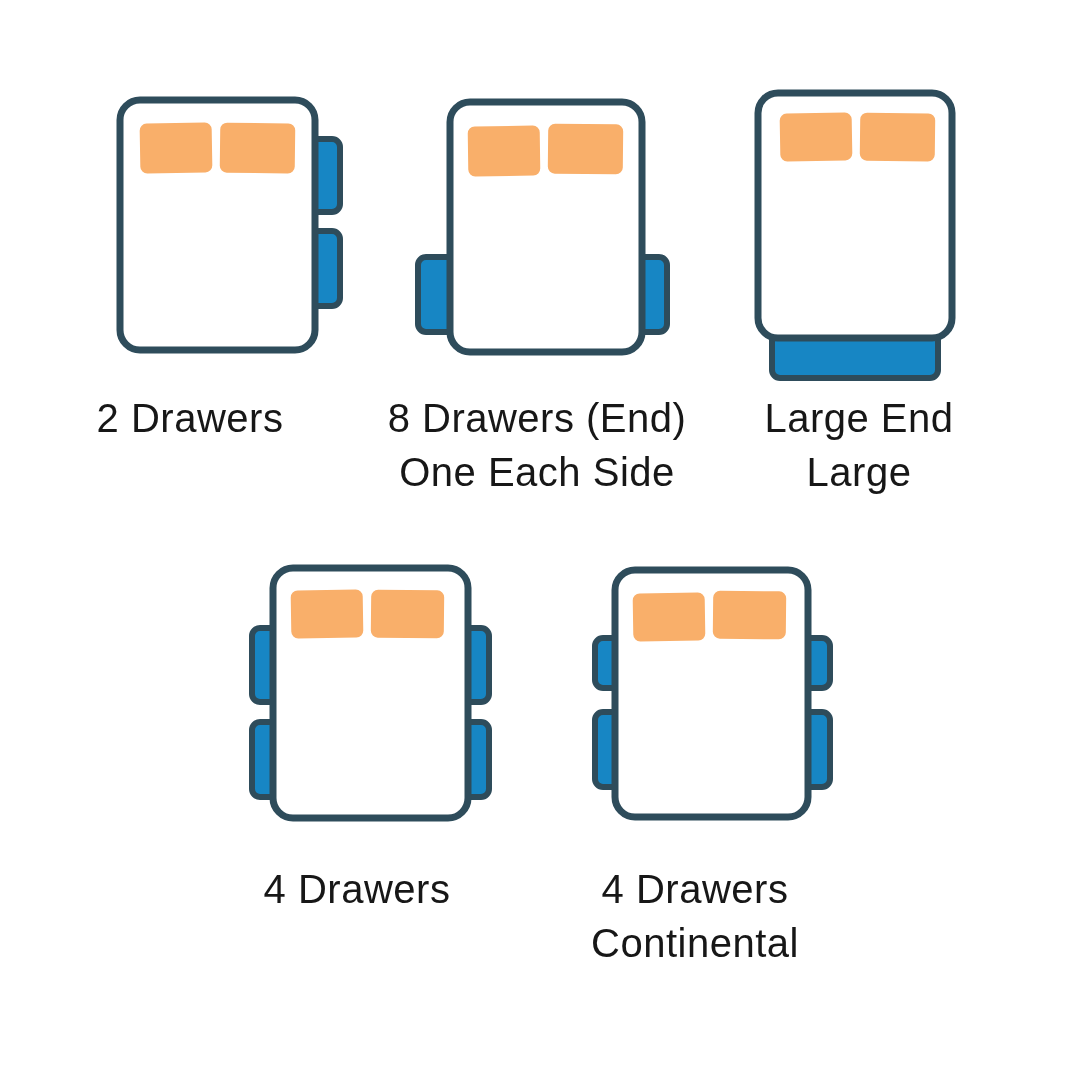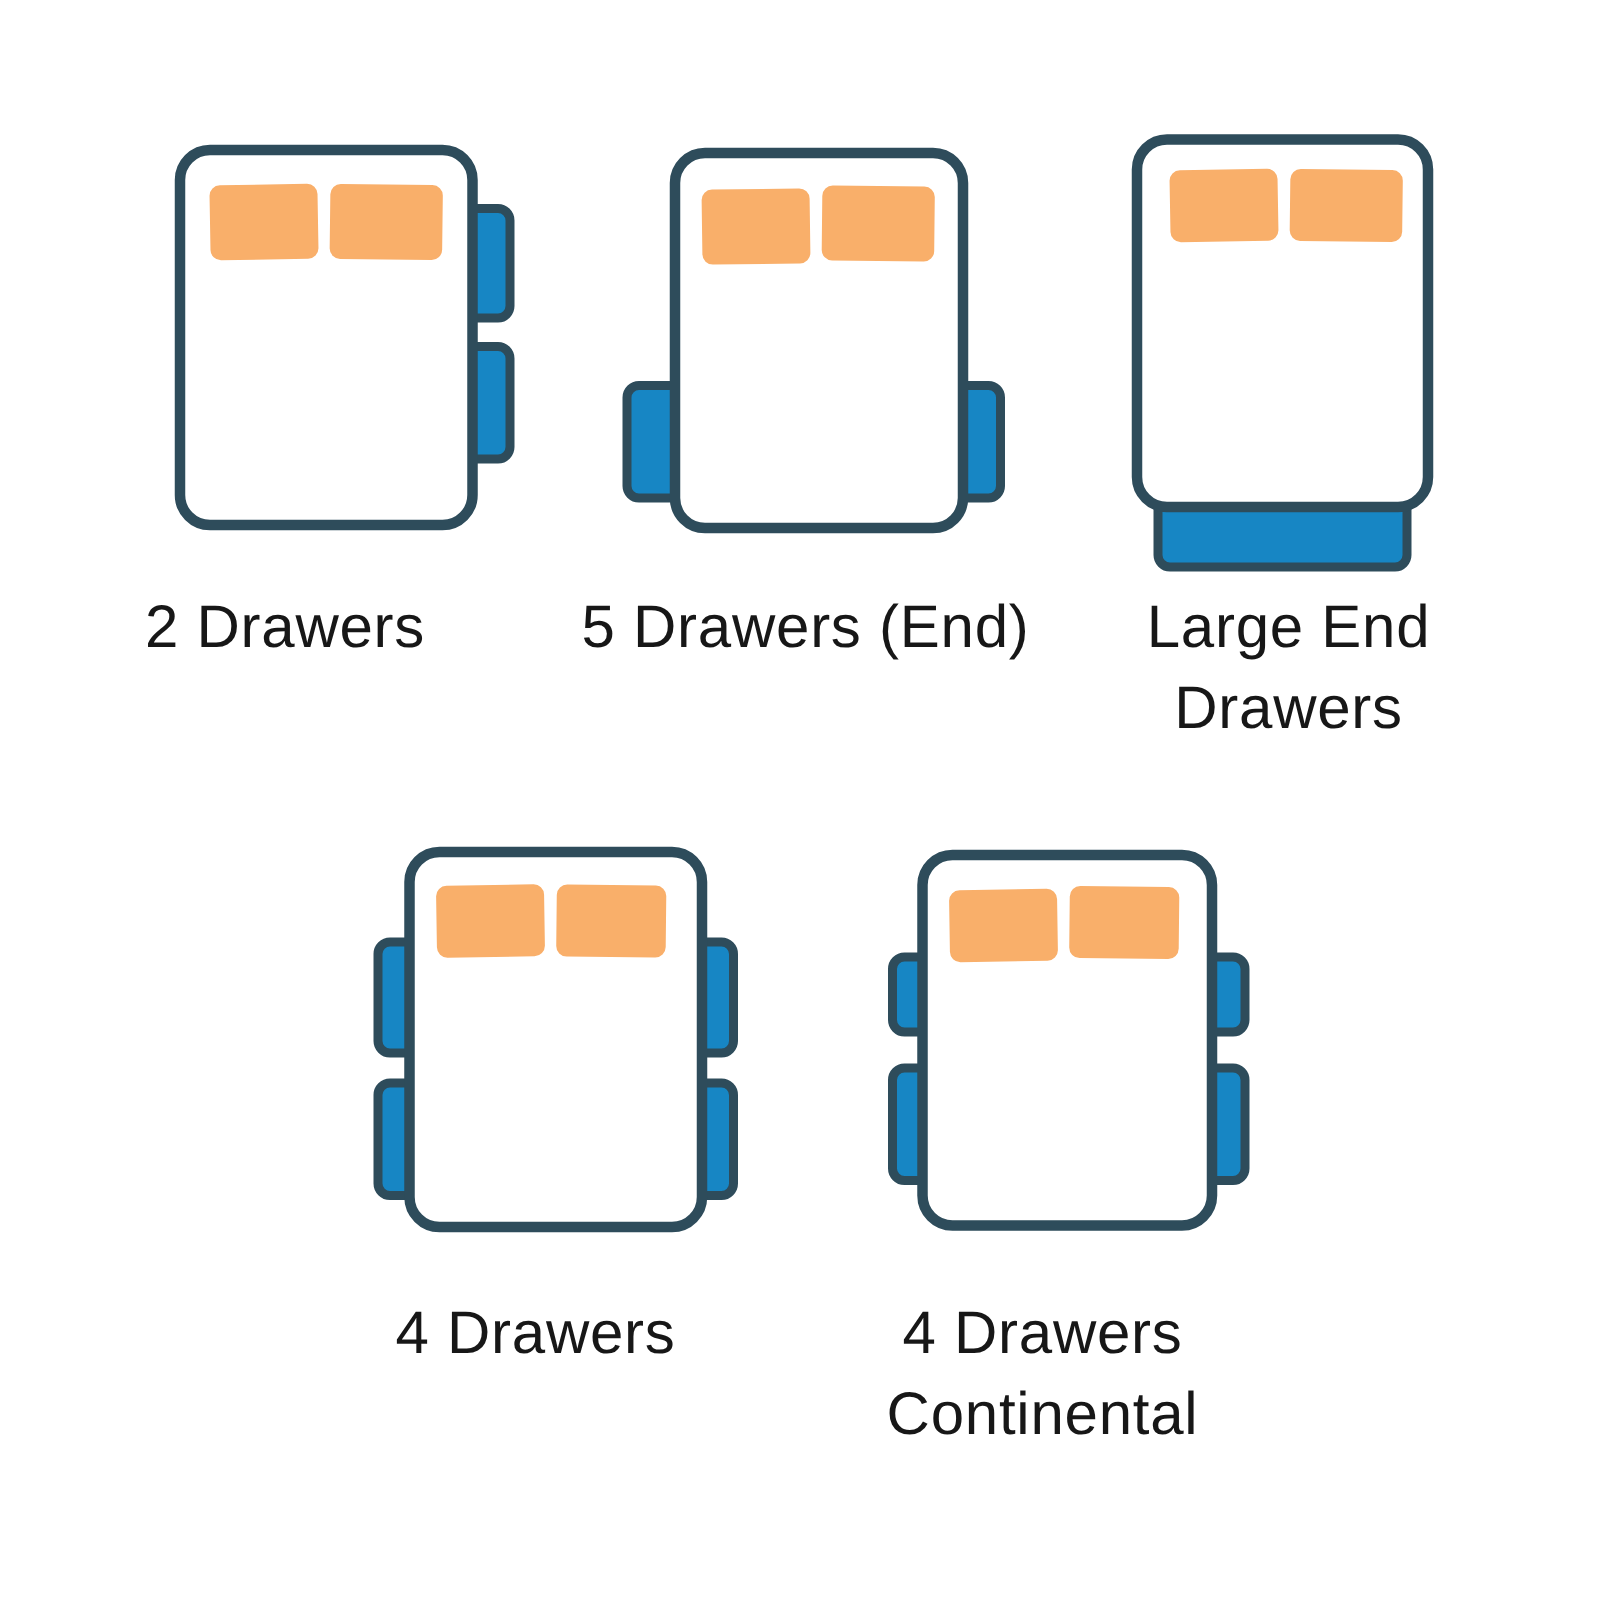--- a/index.html
+++ b/index.html
@@ -50,32 +50,33 @@
   </div>
 
   <svg class="bed-svg" style="left:408px; top:88px;" width="270" height="280" viewBox="0 0 270 280">
     <rect class="drawer" x="10" y="169" width="46" height="75" rx="8"></rect>
     <rect class="drawer" x="213" y="169" width="46" height="75" rx="8"></rect>
     <rect class="bed-body" x="42" y="14" width="192" height="250" rx="20"></rect>
     <rect class="pillow" x="60" y="38" width="72" height="50" rx="7" transform="rotate(-0.8 96 63)"></rect>
     <rect class="pillow" x="140" y="36" width="75" height="50" rx="7" transform="rotate(0.6 177 61)"></rect>
   </svg>
   <div class="fig-label" style="left:387px; top:391px;">
-    <div>5 Drawers (End)</div>
+    <div>8 Drawers (End)</div>
+    <div>One Each Side</div>
   </div>
 
   <svg class="bed-svg" style="left:738px; top:78px;" width="235" height="305" viewBox="0 0 235 305">
     <rect class="drawer" x="34" y="242" width="166" height="58" rx="8"></rect>
     <rect class="bed-body" x="20" y="15" width="194" height="245" rx="20"></rect>
     <rect class="pillow" x="42" y="35" width="72" height="48" rx="7" transform="rotate(-1 78 59)"></rect>
     <rect class="pillow" x="122" y="35" width="75" height="48" rx="7" transform="rotate(0.7 159 59)"></rect>
   </svg>
   <div class="fig-label" style="left:709px; top:391px;">
     <div>Large End</div>
-    <div>Drawers</div>
+    <div>Large</div>
   </div>
 
   <svg class="bed-svg" style="left:228px; top:553px;" width="285" height="285" viewBox="0 0 285 285">
     <rect class="drawer" x="24" y="75" width="46" height="74" rx="8"></rect>
     <rect class="drawer" x="24" y="169" width="46" height="75" rx="8"></rect>
     <rect class="drawer" x="215" y="75" width="46" height="74" rx="8"></rect>
     <rect class="drawer" x="215" y="169" width="46" height="75" rx="8"></rect>
     <rect class="bed-body" x="45" y="15" width="195" height="250" rx="20"></rect>
     <rect class="pillow" x="63" y="37" width="72" height="48" rx="7" transform="rotate(-0.9 99 61)"></rect>
     <rect class="pillow" x="143" y="37" width="73" height="48" rx="7" transform="rotate(0.6 179 61)"></rect>

